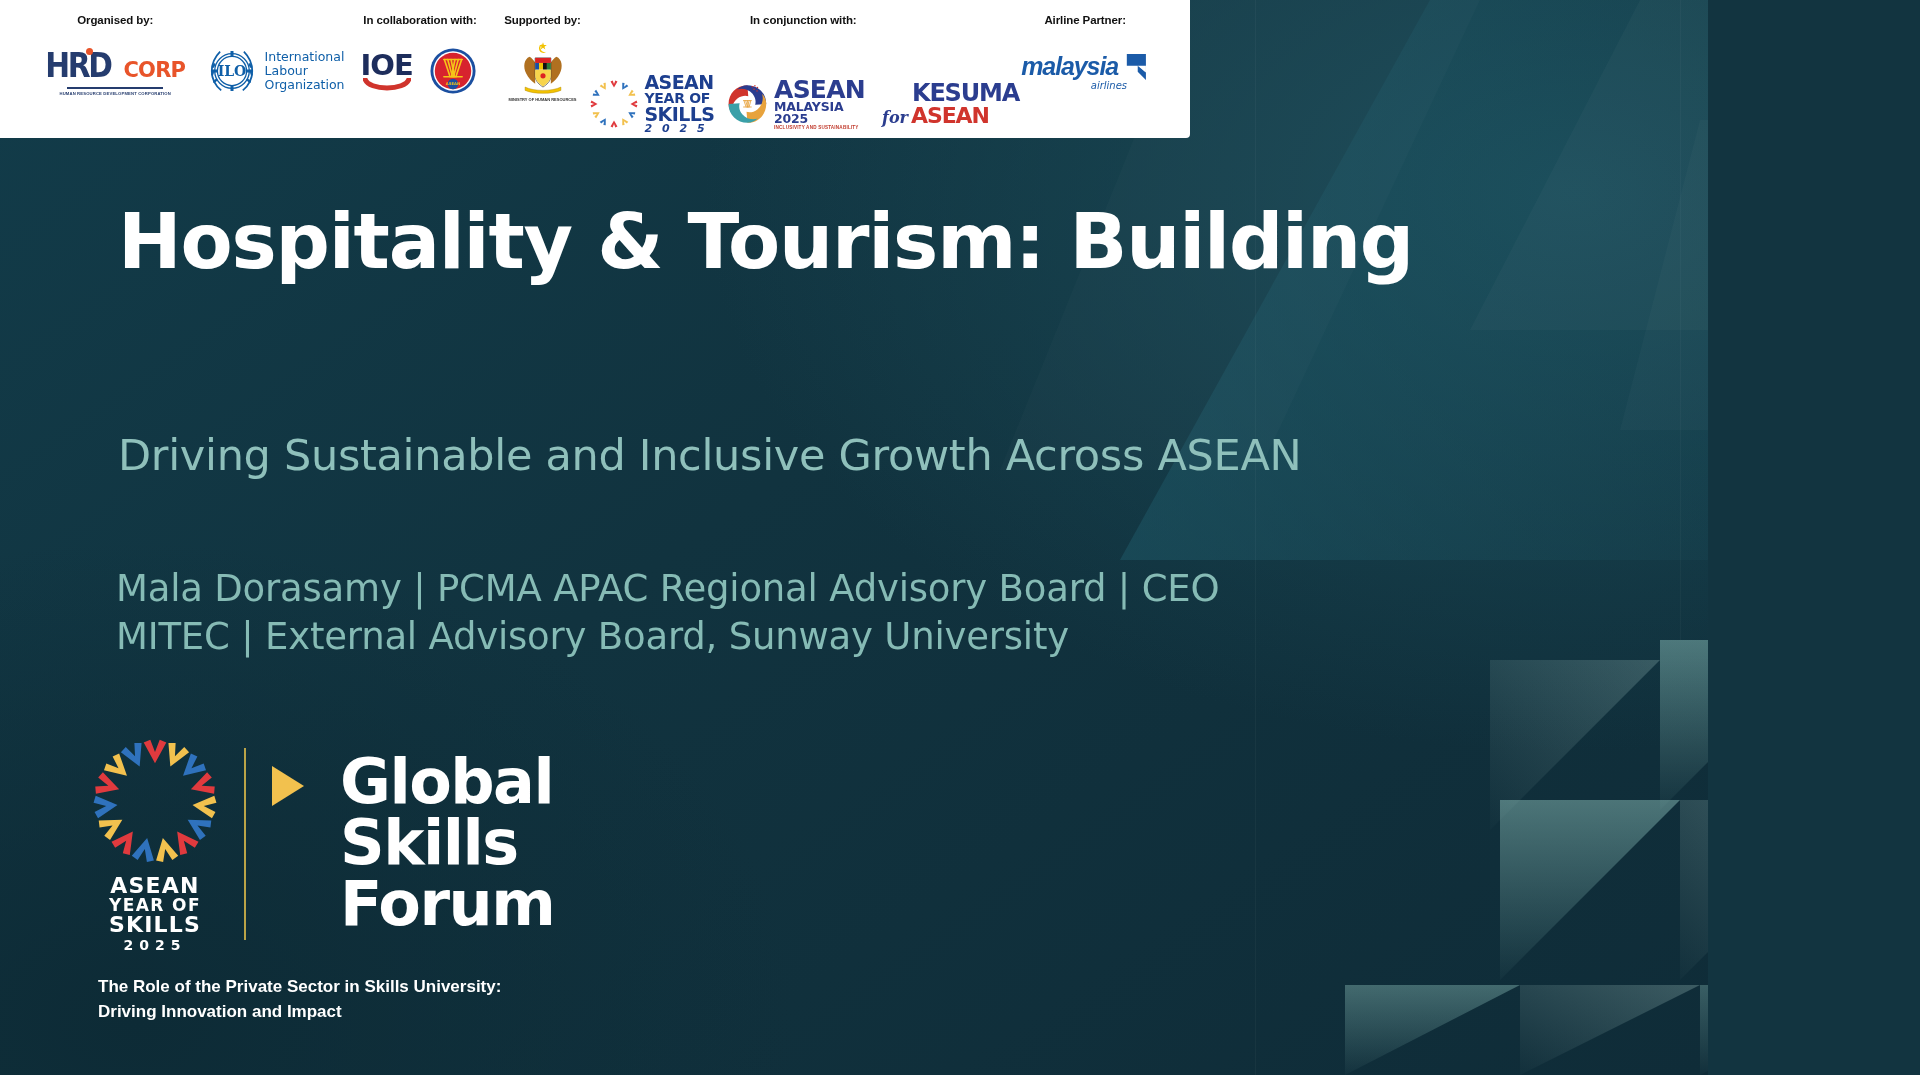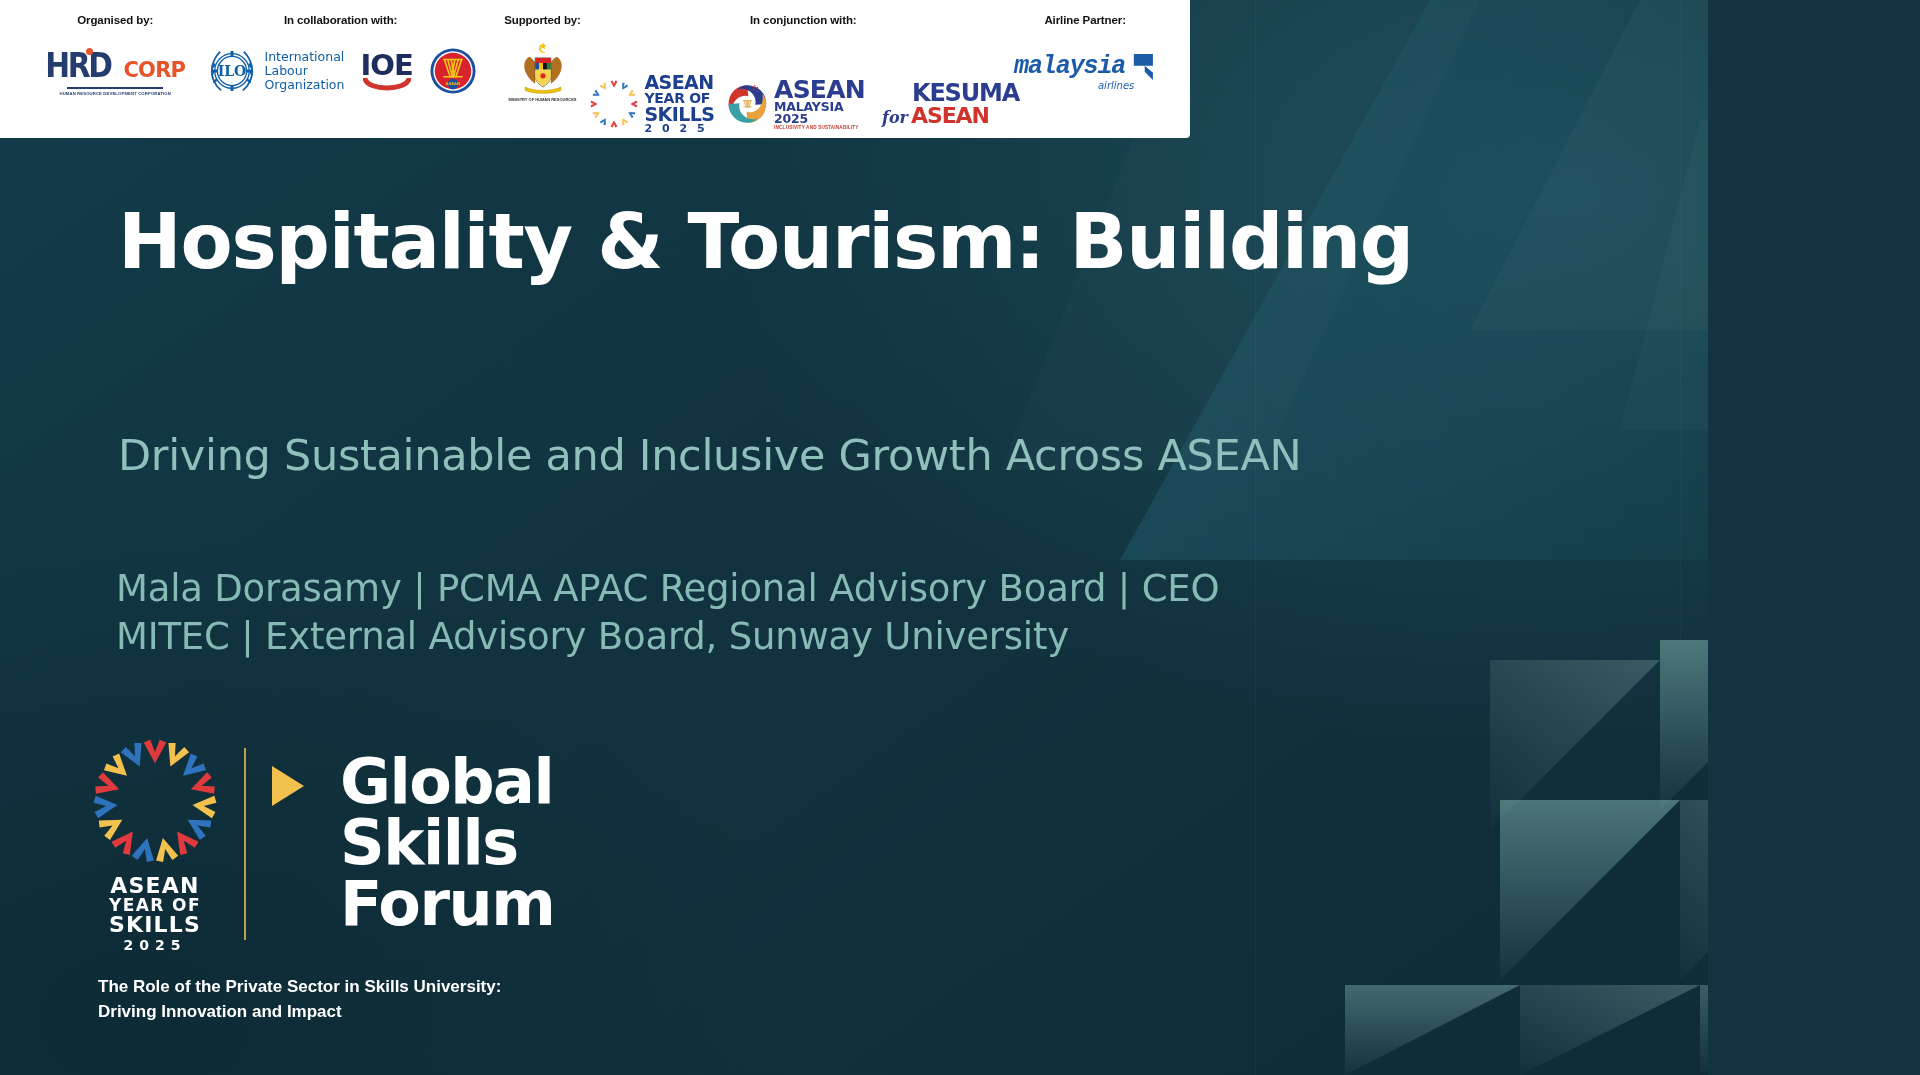--- a/index.html
+++ b/index.html
@@ -79,41 +79,41 @@
   
   .crest-wrap { display:flex; flex-direction:column; align-items:center; }
   .crest-sub { font-size:4px; color:#333; margin-top:1px; white-space:nowrap; font-weight:bold; }
 
   
   .ayos { display:flex; align-items:center; gap:5px; }
   .ayos-txt { display:flex; flex-direction:column; line-height:0.97; }
   .ayos-l1 { font-size:19px; font-weight:bold; color:#1d3f8f; letter-spacing:-0.6px; font-family:"DejaVu Sans",sans-serif;}
   .ayos-l2 { font-size:14px; font-weight:bold; color:#1d3f8f; letter-spacing:-0.3px; font-family:"DejaVu Sans",sans-serif;}
   .ayos-l3 { font-size:19px; font-weight:bold; color:#1d3f8f; letter-spacing:-0.6px; font-family:"DejaVu Sans",sans-serif;}
-  .ayos-l4 { font-size:11px; font-weight:bold; color:#1d3f8f; letter-spacing:3px; font-family:"DejaVu Sans",sans-serif;}
+  .ayos-l4 { font-size:11px; font-weight:bold; color:#1d3f8f; letter-spacing:3px; font-family:"DejaVu Sans",sans-serif;font-style:italic;}
 
   
   .am-txt { display:flex; flex-direction:column; line-height:0.95; }
   .am-l1 { font-size:25px; font-weight:bold; color:#2b3d8f; letter-spacing:-0.8px; font-family:"DejaVu Sans",sans-serif; }
   .am-l2 { font-size:12.5px; font-weight:bold; color:#2b3d8f; letter-spacing:-0.2px; font-family:"DejaVu Sans",sans-serif; }
   .am-l3 { font-size:4.6px; font-weight:bold; color:#c0392b; letter-spacing:0.2px; margin-top:1px; }
 
   
   .kes { display:flex; flex-direction:column; line-height:0.96; align-items:flex-start; }
   .kes-l1 { font-size:24px; font-weight:bold; color:#2b3d8f; letter-spacing:-1.2px; font-family:"DejaVu Sans",sans-serif;margin-left:30px; }
   .kes-l2row { display:flex; align-items:baseline; gap:3px; }
   .kes-for { font-size:16px; font-style:italic; font-weight:bold; color:#2b3d8f; font-family:"DejaVu Serif",serif;}
   .kes-asean { font-size:22px; font-weight:bold; color:#d0342c; letter-spacing:-1.1px; font-family:"DejaVu Sans",sans-serif;}
 
   
   .mas { display:flex; flex-direction:column; align-items:flex-end; }
   .mas-row { display:flex; align-items:center; gap:3px; }
   .mas-word {
     font-size:25px; font-style:italic; font-weight:bold; color:#1b5ba8;
-    letter-spacing:-1.1px; font-family:Liberation Mono, monospace;
+    letter-spacing:-1.1px; font-family:Liberation Sans, sans-serif;
   }
   .mas-sub {
     font-size:10px; font-style:italic; color:#1b5ba8; margin-top:-2px; margin-right:22px;
     font-family:"DejaVu Sans", sans-serif;
   }
 
   
   #content { position:absolute; left:0; top:0; width:1920px; height:1075px; }
   #title {
     position:absolute; left:118px; top:200px; width:1400px;
@@ -214,21 +214,21 @@
             <span class="hrd-hrd">HRD</span>
             <span class="hrd-dot"></span>
             <span class="hrd-corp">CORP</span>
           </div>
           <div class="hrd-rule"></div>
           <div class="hrd-sub">HUMAN RESOURCE DEVELOPMENT CORPORATION</div>
         </div>
       </div>
     </div>
 
-    <div class="logo-group" style="width:290px;">
+    <div class="logo-group" style="width:290px;align-items:flex-end;">
       <div class="lg-label">In collaboration with:</div>
       <div class="lg-row">
 
         <div class="ilo-wrap">
           <svg width="54" height="54" viewBox="0 0 100 100">
             <g fill="none" stroke="#0f5fa8" stroke-width="2.4">
               <circle cx="50" cy="50" r="27"></circle>
               <circle cx="50" cy="50" r="32"></circle>
             </g>
             <g stroke="#0f5fa8" stroke-width="2">

